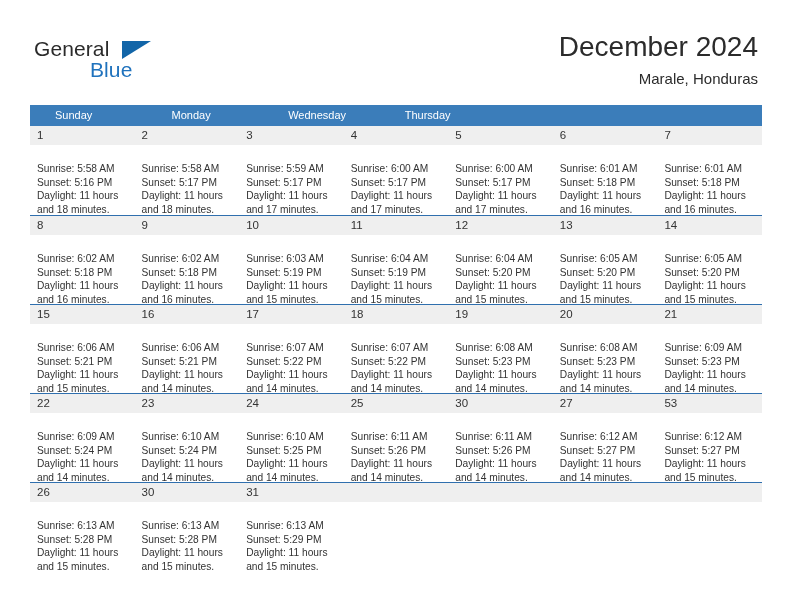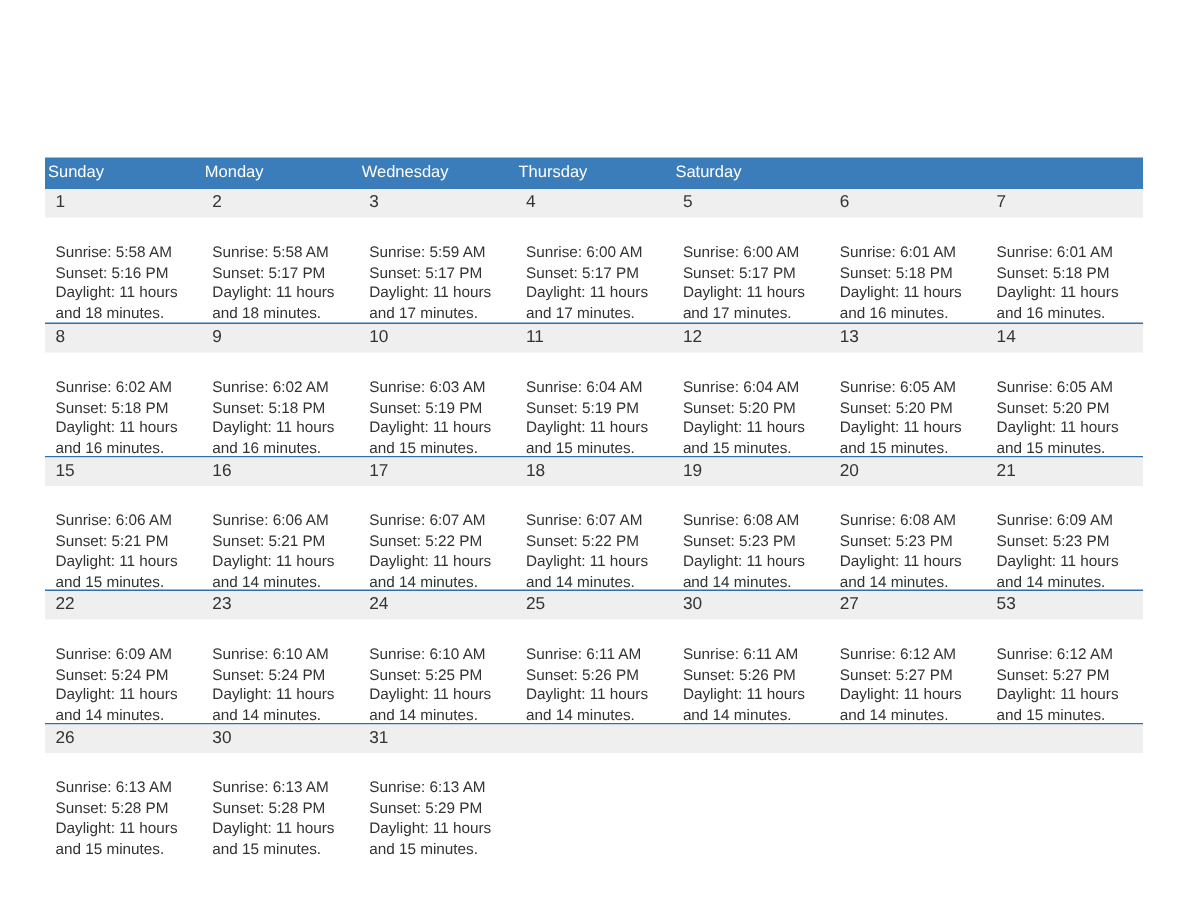--- a/index.html
+++ b/index.html
@@ -99,23 +99,24 @@
     display: flex;
     background: #3b7dba;
     height: 21px;
   }
   .weekday {
     width: 104.57px;
     flex: 0 0 104.57px;
     color: #ffffff;
     font-size: 11px;
     line-height: 21px;
-    padding-left: 2px;
+    padding-left: 13px;
     box-sizing: border-box;
     white-space: nowrap;
+    margin-left: 12px;
   }
 
   .week {
     position: relative;
     display: flex;
     border-top: 1.4px solid #2f6fae;
     height: 89px;
     box-sizing: border-box;
   }
   .week.first {
@@ -163,29 +164,42 @@
   .empty .day-number,
   .empty .day-info {
     visibility: hidden;
   }
 </style>
 </head>
 <body>
 
 <div class="page">
 
+  <div class="header">
+
+    <div class="logo">
+      <span class="logo-general">General</span>
+      <span class="logo-triangle"></span>
+      <span class="logo-blue">Blue</span>
+    </div>
+
+    <div class="title-block">
+      <div class="title">December 2024</div>
+      <div class="subtitle">Marale, Honduras</div>
+    </div>
+
+  </div>
 
   <div class="calendar">
 
     <div class="weekdays">
       <div class="weekday">Sunday</div>
       <div class="weekday">Monday</div>
       <div class="weekday">Wednesday</div>
       <div class="weekday">Thursday</div>
-      <div class="weekday">Saturday</div>
     </div>
 
     <div class="week first">
       <div class="daynum-band"></div>
       <div class="day">
         <div class="day-number">1</div>
         <div class="day-info">
           <div>Sunrise: 5:58 AM</div>
           <div>Sunset: 5:16 PM</div>
           <div>Daylight: 11 hours</div>

